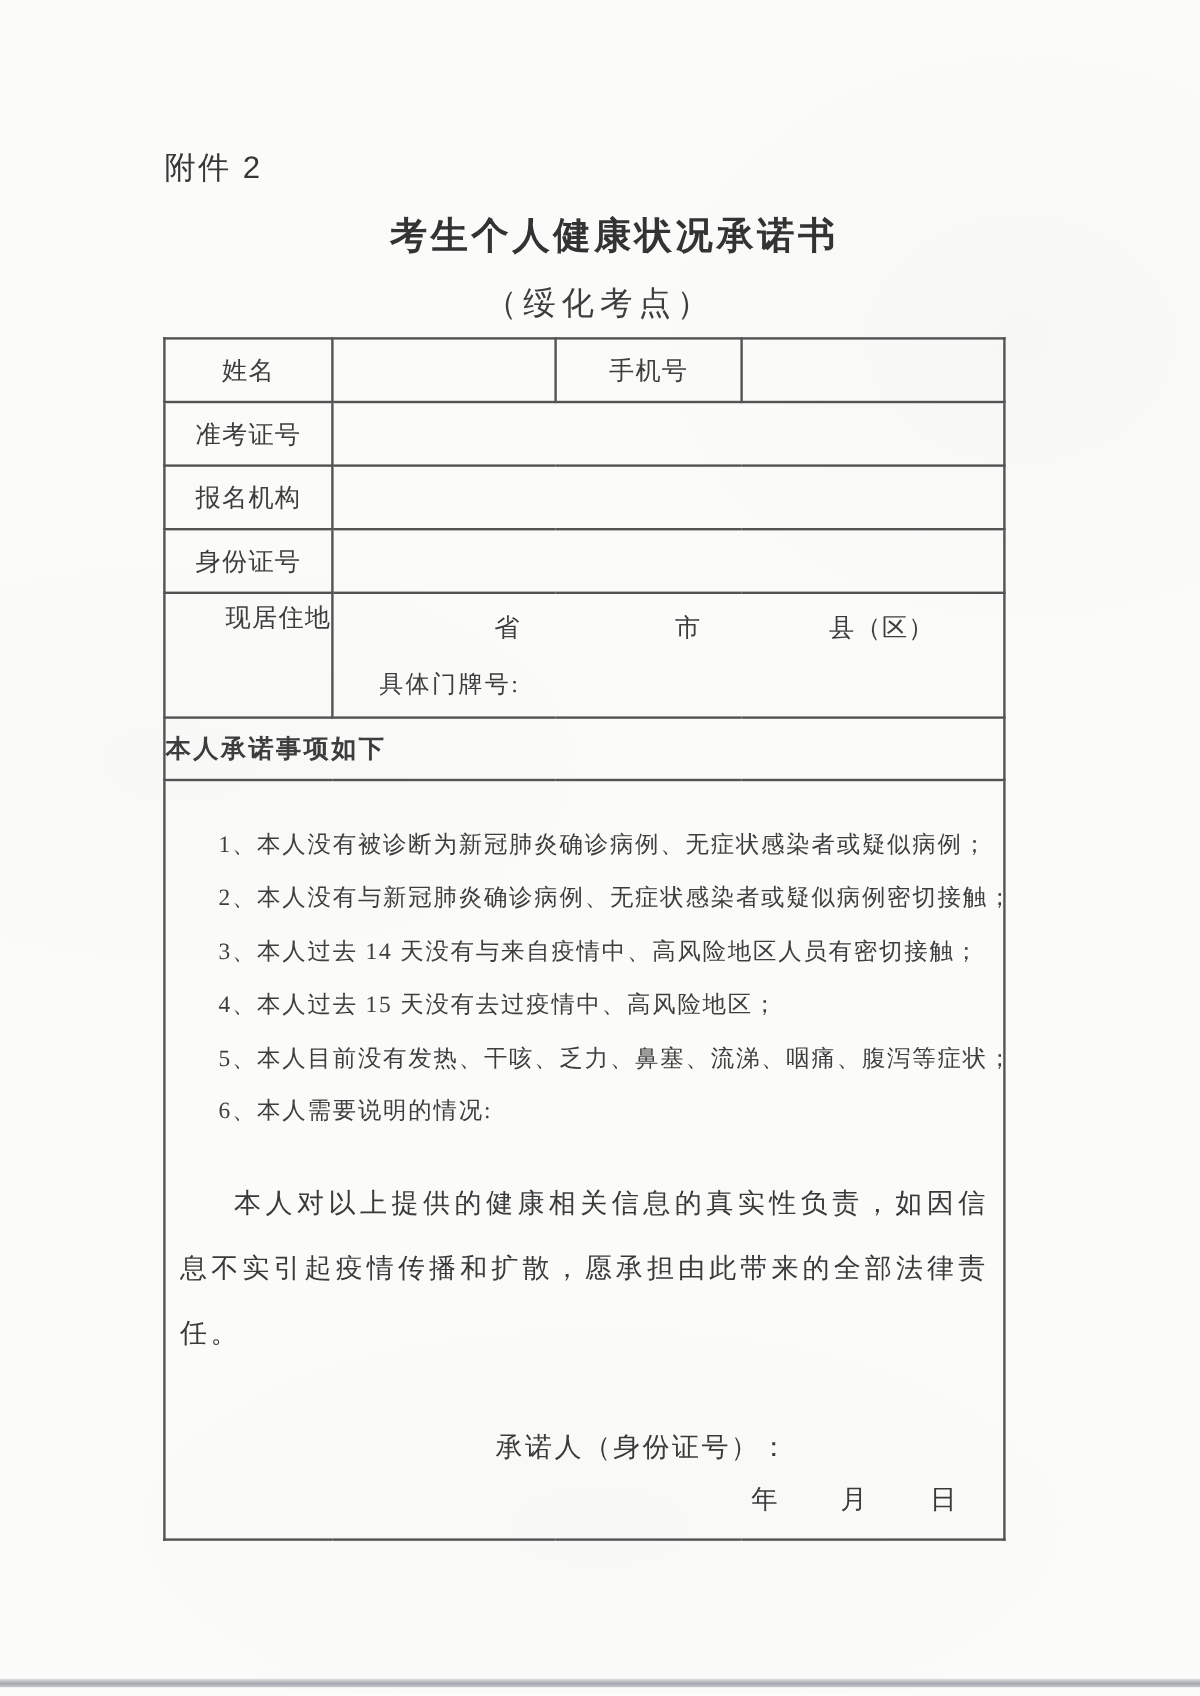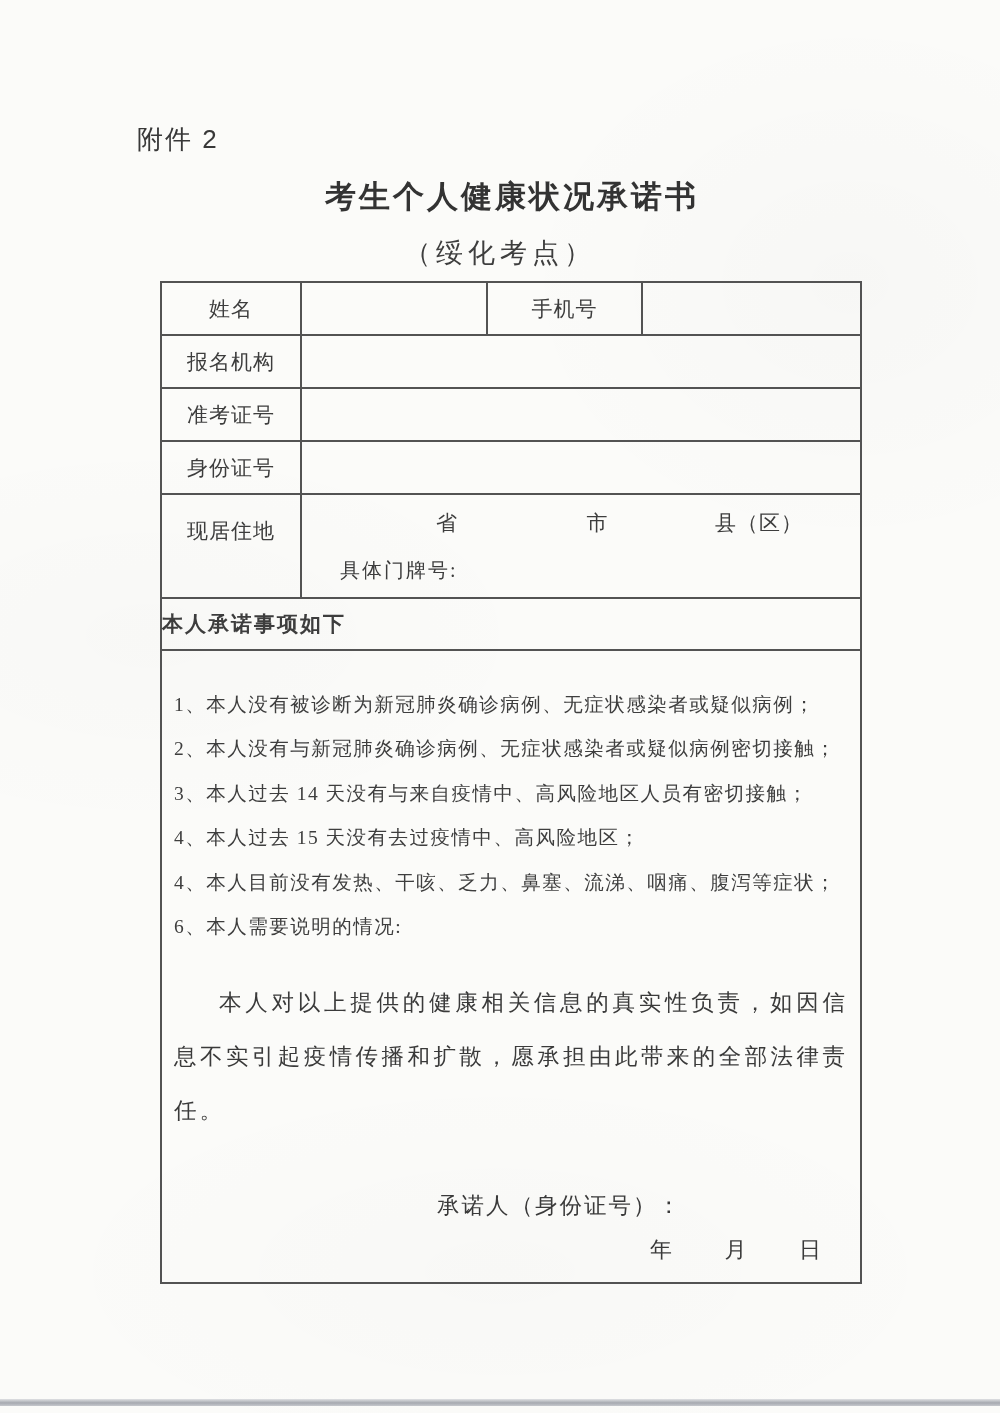--- a/index.html
+++ b/index.html
@@ -22,21 +22,21 @@
   .title {
     position:absolute; left:0; top:176px; width:100%; text-align:center;
     font-family:"Liberation Sans","DejaVu Sans",sans-serif;
     font-size:31px; font-weight:bold; color:#333333; letter-spacing:3px;padding-left:24px;
   }
   .subtitle {
     position:absolute; left:0; top:235px; width:100%; text-align:center;
     font-size:27px; color:#3e3e3e; letter-spacing:5px;
   }
   table.form-table {
-    position:absolute; left:160px; top:281px; width:700px;
+    position:absolute; left:136px; top:281px; width:700px;
     border-collapse:collapse; table-layout:fixed;
   }
   .form-table td {
     border:2px solid #535353; vertical-align:middle;
     font-size:21px; color:#3d3d3d;
   }
   .label-cell { text-align:center; letter-spacing:1px; }
   .r-std  { height:53px; }
   .r-res  { height:104px; }
   .r-head { height:52px; }
@@ -49,21 +49,21 @@
   .res-cell { position:relative; vertical-align:top; }
   .res-line1 { position:absolute; top:14px; left:0; right:0; height:30px; }
   .res-line1 span { position:absolute; font-size:21px; letter-spacing:1px; }
   .res-province { left:24%; }
   .res-city     { left:51%; }
   .res-county   { left:74%; }
   .res-line2 { position:absolute; top:62px; left:38px; font-size:20px; letter-spacing:2px; }
   .body-cell { vertical-align:top; padding:14px 12px 0 12px; }
   .items { }
   .item {
-    font-size:19.5px; line-height:44.5px;
+    margin-left:32px; font-size:19.5px; line-height:44.5px;
     letter-spacing:1.5px; white-space:nowrap; color:#3e3e3e;
   }
   .declaration { margin-top:26px; }
   .decl-line {
     font-size:22.5px; line-height:54px; letter-spacing:3px; color:#3a3a3a;
     text-align:justify; text-align-last:justify;
   }
   .decl-line.first { text-indent:2em; }
   .decl-line.last  { text-align-last:left; }
   .signature-line {
@@ -97,36 +97,36 @@
 
     <tbody>
         <tr class="r-std">
       <td class="label-cell">姓名</td>
       <td></td>
       <td class="label-cell">手机号</td>
       <td></td>
     </tr>
 
     <tr class="r-std">
-      <td class="label-cell">报名机构</td>
+      <td class="label-cell">准考证号</td>
       <td colspan="3"></td>
     </tr>
 
     <tr class="r-std">
-      <td class="label-cell">准考证号</td>
+      <td class="label-cell">报名机构</td>
       <td colspan="3"></td>
     </tr>
 
     <tr class="r-std">
       <td class="label-cell">身份证号</td>
       <td colspan="3"></td>
     </tr>
 
     <tr class="r-res">
-      <td class="label-cell" style="vertical-align:top; padding-top:22px;">现居住地</td>
+      <td class="label-cell" style="vertical-align:top; padding-top:6px;text-align:right;">现居住地</td>
       <td colspan="3" class="res-cell">
         <div class="res-line1">
           <span class="res-province">省</span>
           <span class="res-city">市</span>
           <span class="res-county">县（区）</span>
         </div>
         <div class="res-line2">具体门牌号:</div>
       </td>
     </tr>
 
@@ -135,21 +135,21 @@
     </tr>
 
     <tr class="r-body">
       <td colspan="4" class="body-cell">
 
         <div class="items">
           <div class="item">1、本人没有被诊断为新冠肺炎确诊病例、无症状感染者或疑似病例；</div>
           <div class="item">2、本人没有与新冠肺炎确诊病例、无症状感染者或疑似病例密切接触；</div>
           <div class="item">3、本人过去 14 天没有与来自疫情中、高风险地区人员有密切接触；</div>
           <div class="item">4、本人过去 15 天没有去过疫情中、高风险地区；</div>
-          <div class="item">4、本人目前没有发热、干咳、乏力、鼻塞、流涕、咽痛、腹泻等症状；</div>
+          <div class="item">5、本人目前没有发热、干咳、乏力、鼻塞、流涕、咽痛、腹泻等症状；</div>
           <div class="item">6、本人需要说明的情况:</div>
         </div>
 
         <div class="declaration">
           <div class="decl-line first">本人对以上提供的健康相关信息的真实性负责，如因信</div>
           <div class="decl-line">息不实引起疫情传播和扩散，愿承担由此带来的全部法律责</div>
           <div class="decl-line last">任。</div>
         </div>
 
         <div class="signature-line">承诺人（身份证号）：</div>

